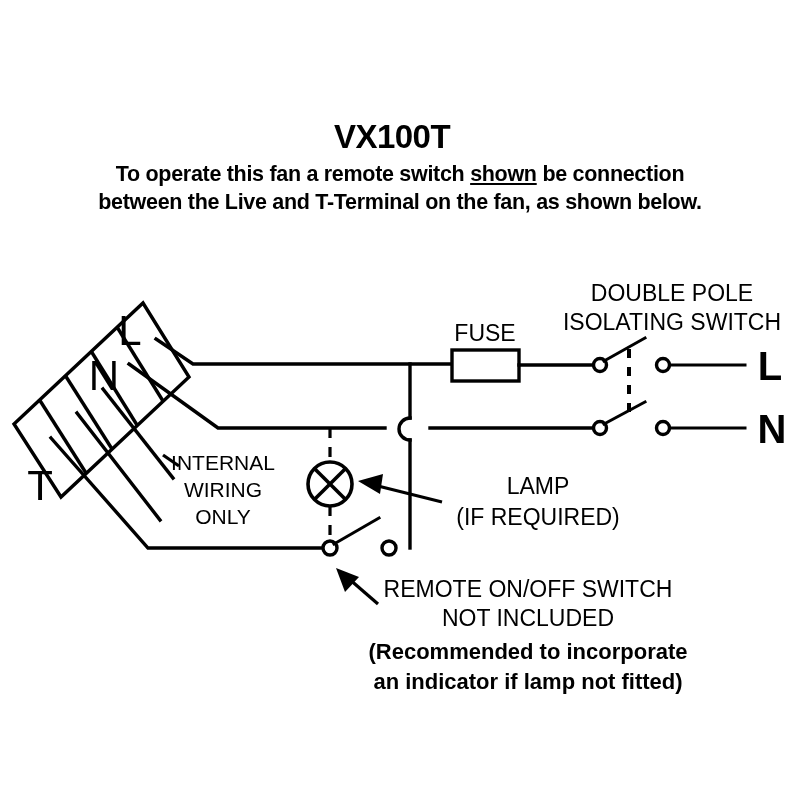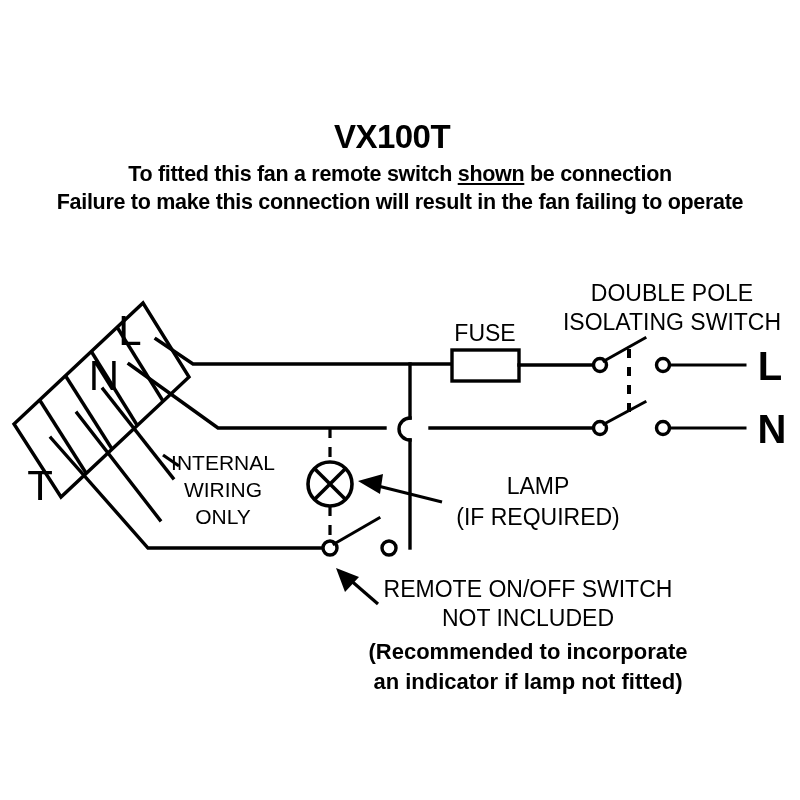--- a/index.html
+++ b/index.html
@@ -126,22 +126,22 @@
     font-weight: 700;
   }
 </style>
 </head>
 <body>
 
 <div id="page">
 
   <div class="heading-block">
     <div class="model-title">VX100T</div>
-    <div class="notice-line"><span>To fitted this fan a remote switch </span><span class="emph">shown</span><span> be connection</span></div>
-    <div class="notice-line">Failure to make this connection will result in the fan failing to operate</div>
+    <div class="notice-line"><span>To operate this fan a remote switch </span><span class="emph">shown</span><span> be connection</span></div>
+    <div class="notice-line">between the Live and T-Terminal on the fan, as shown below.</div>
   </div>
 
   <svg class="diagram" viewBox="0 0 800 800">
 
     <g>
 
       <polygon class="block-line" points="143,303 189,377 61,497 14,424"></polygon>
 
       <line class="block-line" x1="117" y1="327" x2="163" y2="401"></line>
       <line class="block-line" x1="91" y1="351" x2="137" y2="425"></line>

